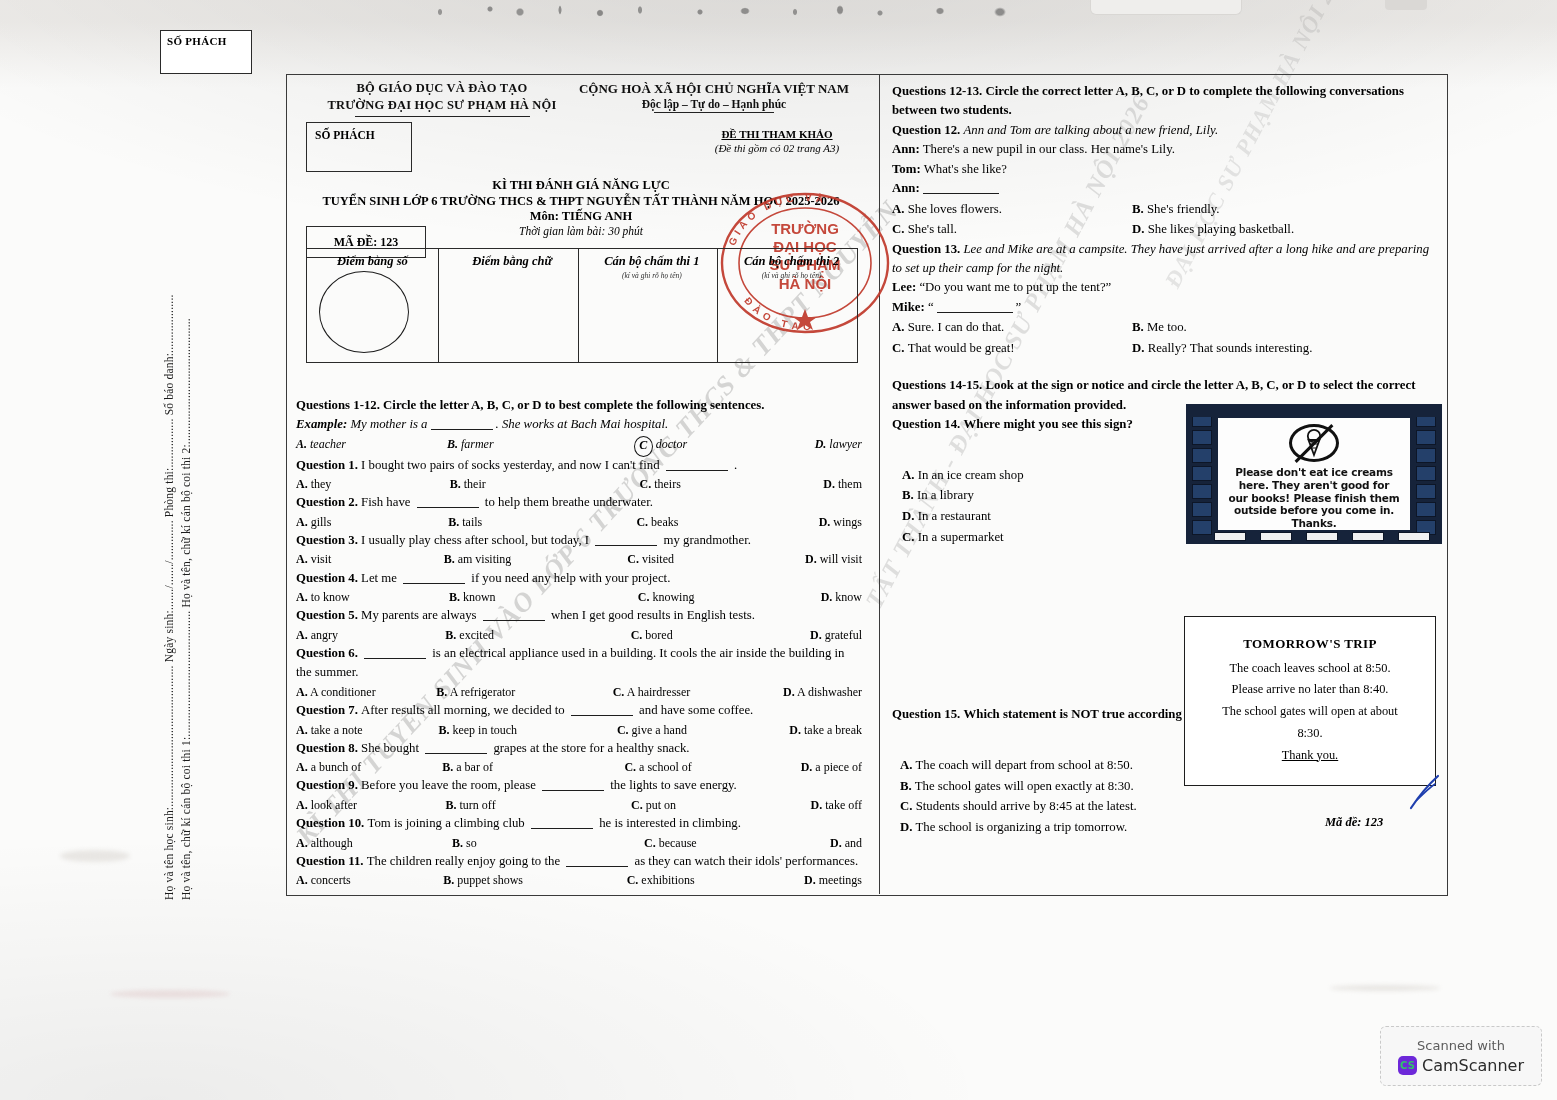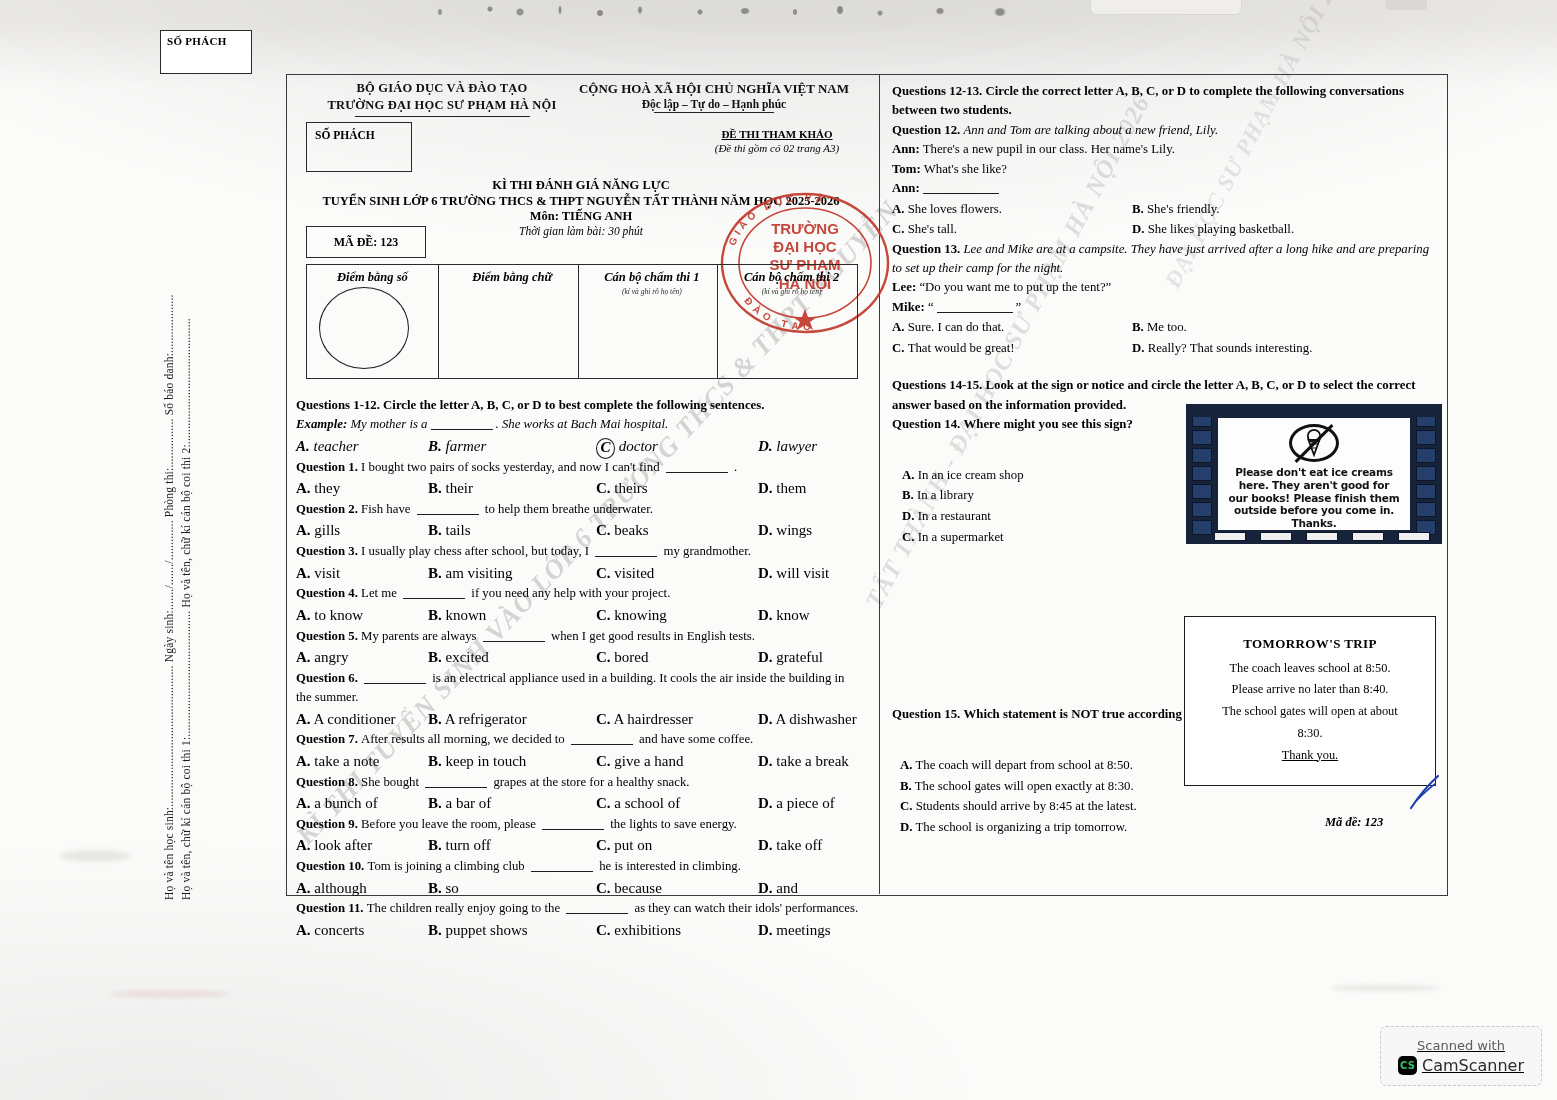--- a/index.html
+++ b/index.html
@@ -122,41 +122,41 @@
   .kythi .l4{font-style:italic;font-size:11.5px;margin-top:1px;}
 
   
   .stamp{
     position:absolute;left:418px;top:110px;width:190px;height:146px;pointer-events:none;
     opacity:.92;
   }
 
   
   .gtable{
-    position:absolute;left:14px;top:184px;width:550px;height:113px;
+    position:absolute;left:14px;top:168px;width:550px;height:113px;
     border:1.3px solid #2a2a2a;display:flex;gap:8px;
   }
   .gcell{flex:1;border-right:1.2px solid #2a2a2a;position:relative;padding-top:5px;}
   .gcell:last-child{border-right:none;}
   .gcell .h{text-align:center;font-style:italic;font-weight:700;font-size:12.5px;}
   .gcell .s{text-align:center;font-style:italic;font-size:7.5px;color:#2b2b2b;margin-top:2px;}
   .gcircle{
     position:absolute;left:12px;top:22px;width:88px;height:80px;
     border:1.6px solid #1d1d1d;border-radius:50%;
   }
 
   
   .qwrap{position:absolute;left:4px;top:316px;width:566px;}
   .instr{font-weight:700;font-size:12.8px;line-height:1.5;}
   .qline{font-size:12.8px;line-height:1.52;}
   .qline b{font-weight:700;}
   .ital{font-style:italic;}
   .blank{display:inline-block;min-width:62px;border-bottom:1.3px solid #1d1d1d;height:12px;vertical-align:-2px;margin:0 3px;}
   .blank.w80{min-width:76px;}
-  .opts{display:flex;font-size:15px;line-height:1.52;}
+  .opts{display:flex;font-size:12px;line-height:1.52;justify-content:space-between;}
   .opts .o{font-weight:700;}
   .opts .o1{width:132px;}
   .opts .o2{width:168px;}
   .opts .o3{width:162px;}
   .opts .o4{width:auto;}
   .opts .on{font-weight:400;}
   .circleC{
     display:inline-block;border:1.4px solid #151515;border-radius:50%;
     width:17px;height:19px;line-height:17px;text-align:center;font-weight:700;
     transform:translateY(1px);
@@ -211,26 +211,26 @@
   .made-bottom{
     position:absolute;left:1325px;top:815px;font-style:italic;font-weight:700;font-size:12.5px;
   }
 
   .penmark{position:absolute;left:1405px;top:770px;width:40px;height:42px;pointer-events:none;}
 
   
   .cam{
     position:absolute;left:1380px;top:1026px;width:160px;height:58px;
     background:#f7f7f7;border:1px dashed #c9c9c9;border-radius:6px;
-    display:flex;flex-direction:column;align-items:center;justify-content:center;text-decoration:underline;
+    display:flex;flex-direction:column;align-items:center;justify-content:center;
   }
   .cam .s1{font-family:"DejaVu Sans", sans-serif;font-size:13px;color:#5c5c5c;}
   .cam .row{display:flex;align-items:center;gap:5px;margin-top:3px;}
   .cam .logo{
-    width:19px;height:19px;border-radius:5px;background:#000000;color:#31c36a;
+    width:19px;height:19px;border-radius:5px;background:#6d28d9;color:#31c36a;
     font-family:"DejaVu Sans", sans-serif;font-size:10px;font-weight:700;
     display:flex;align-items:center;justify-content:center;
   }
   .cam .s2{font-family:"DejaVu Sans", sans-serif;font-size:16px;color:#2b2b2b;font-weight:500;}
 
   .smudgeL{position:absolute;left:60px;top:850px;width:70px;height:12px;background:#e8e6e3;border-radius:50%;filter:blur(2px);}
   .smudgeB{position:absolute;left:110px;top:990px;width:120px;height:8px;background:#e6d6d6;border-radius:50%;filter:blur(2px);opacity:.7;}
   .smudgeB2{position:absolute;left:1330px;top:985px;width:110px;height:6px;background:#e8e6e3;border-radius:50%;filter:blur(2px);}
 </style>
 </head>

